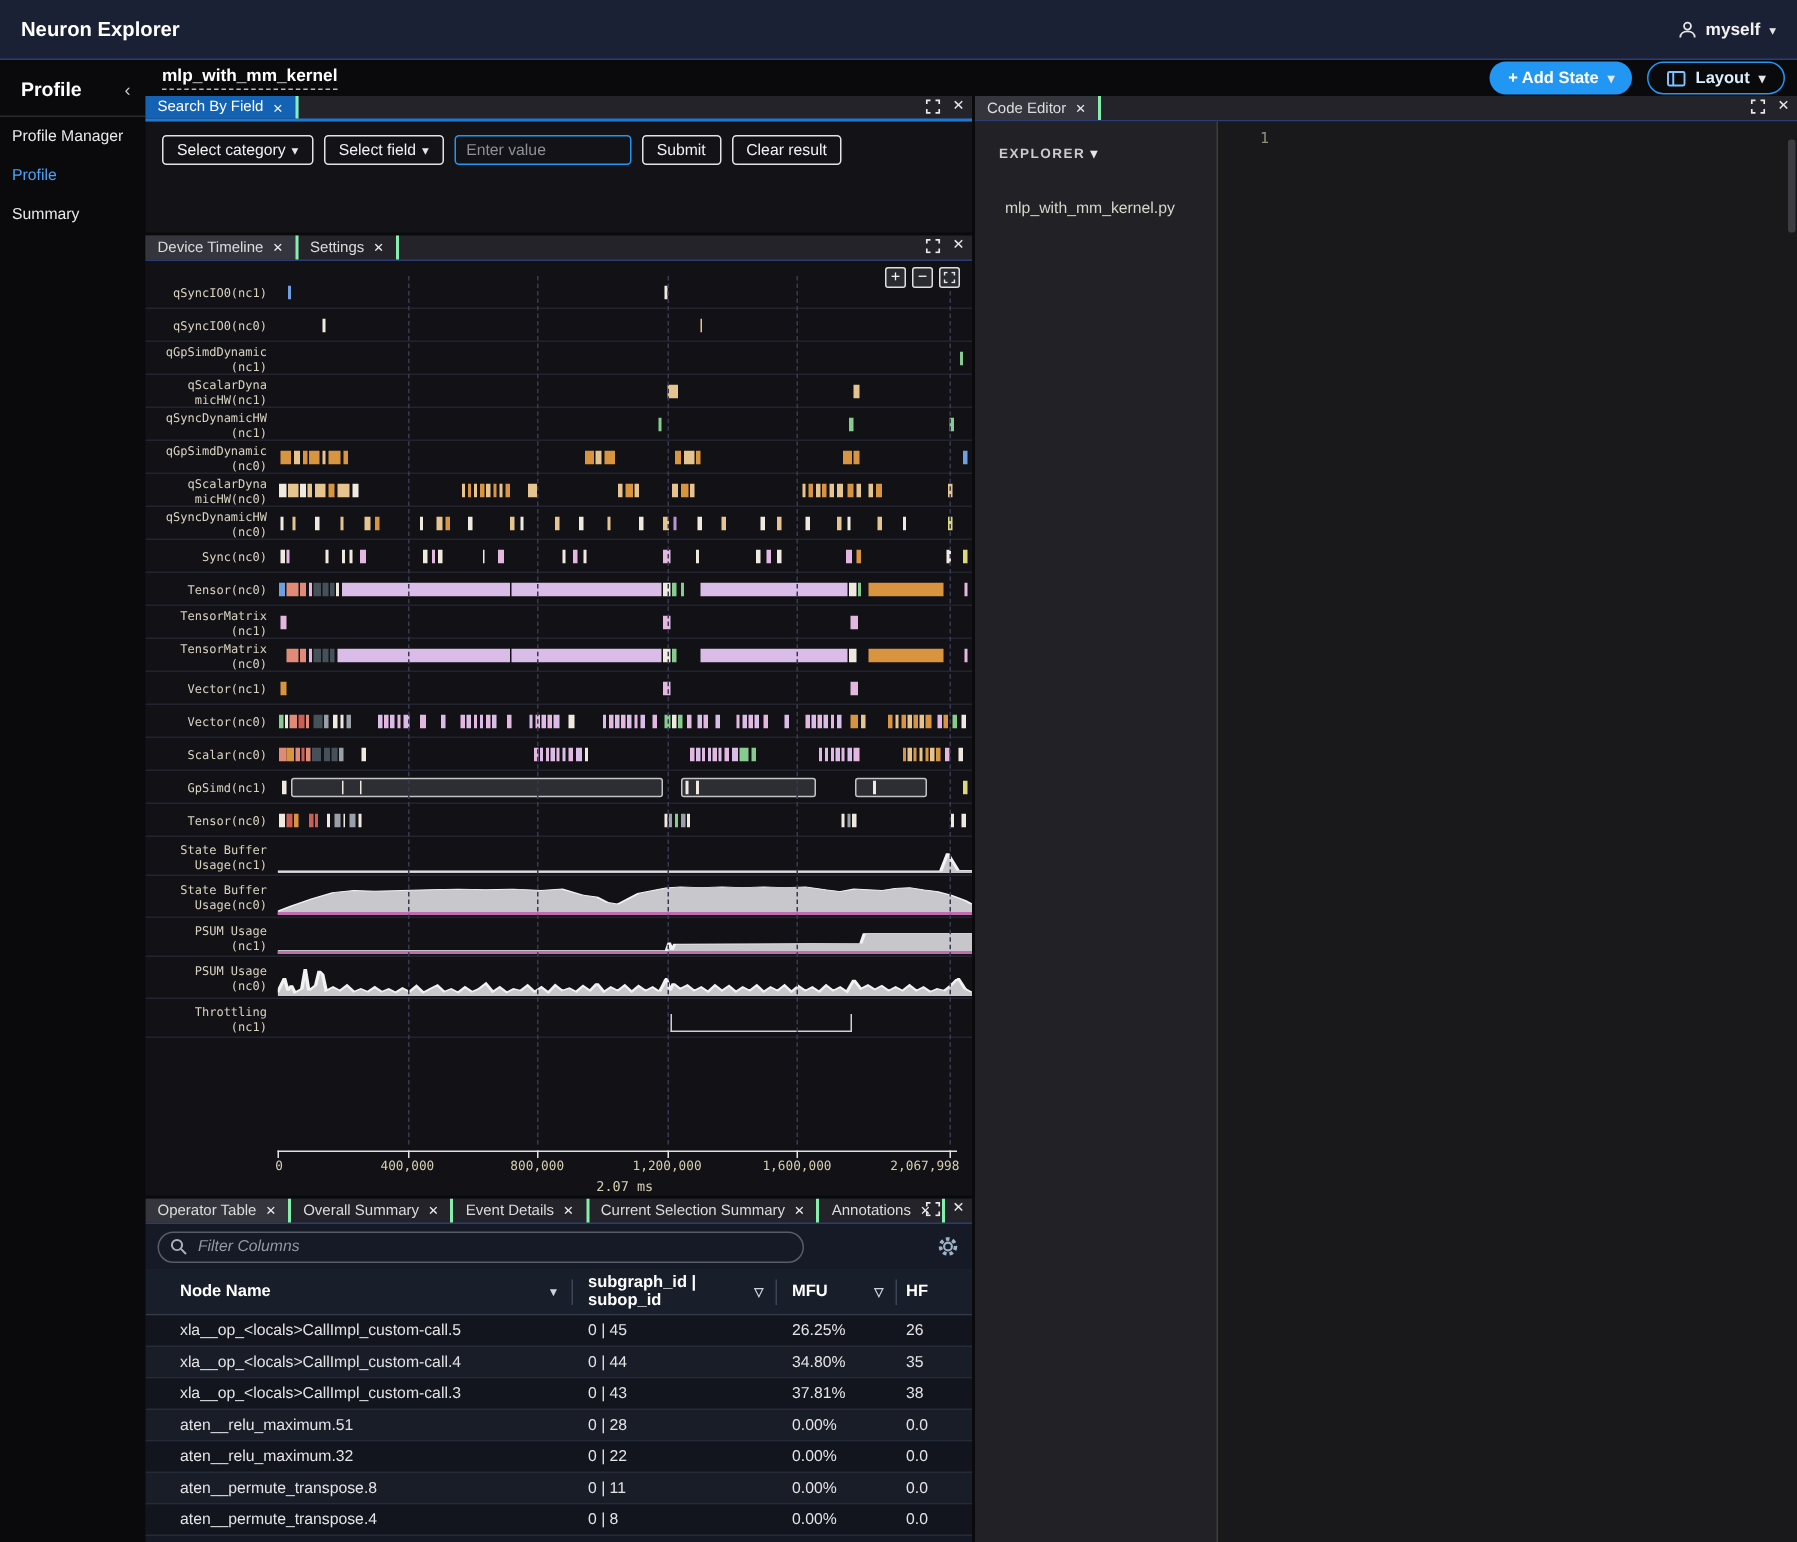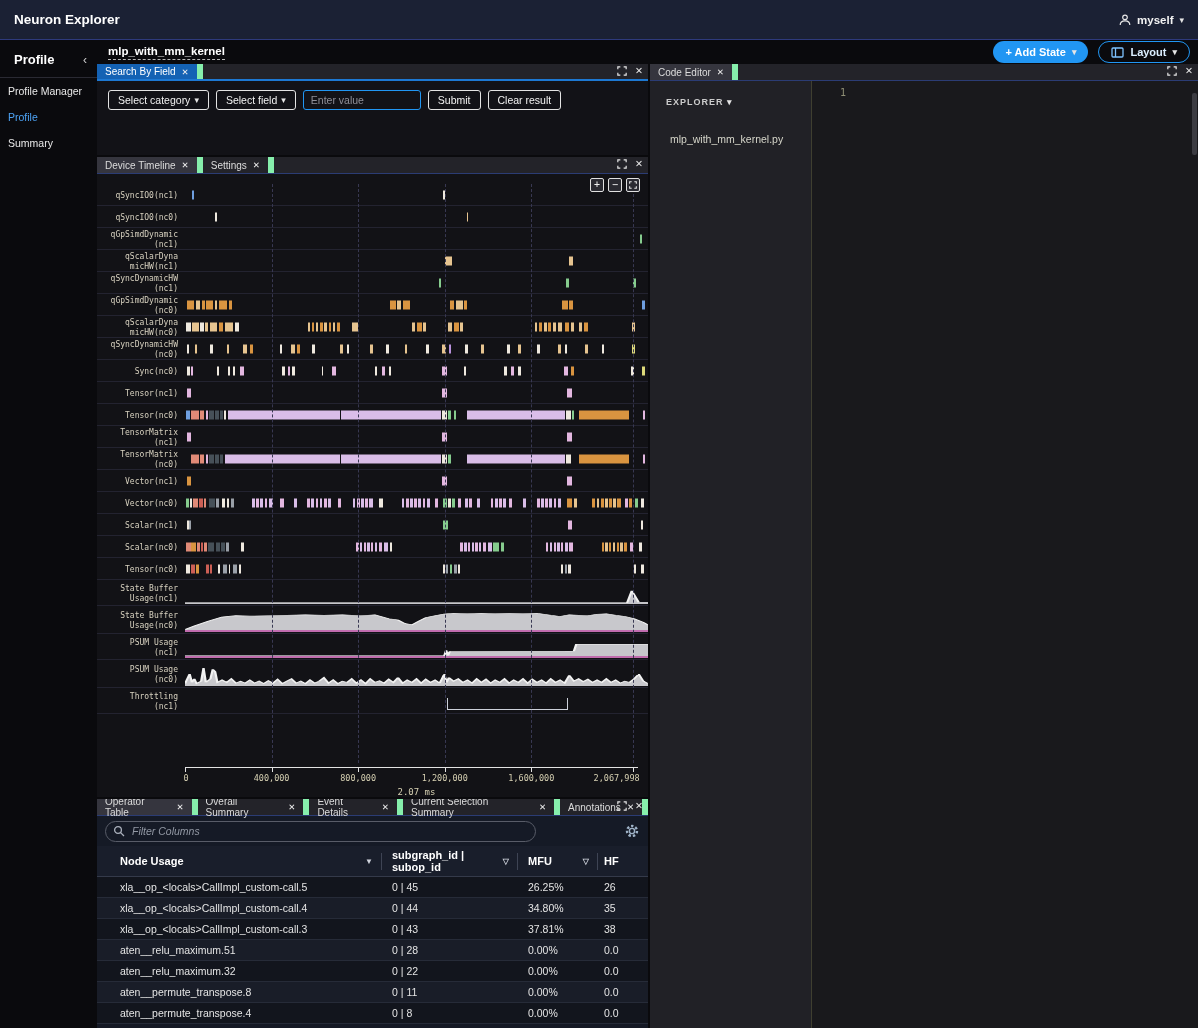--- a/index.html
+++ b/index.html
@@ -37,21 +37,21 @@
   .tb-actions { display:flex; gap:10px; align-items:center; }
   .btn-pill { height:22px; border-radius:12px; display:flex; align-items:center; gap:6px;
     padding:0 12px; font-size:11px; font-weight:bold; cursor:pointer; }
   .btn-primary { background:#2196f3; color:#ffffff; border:none; }
   .btn-outline { background:transparent; color:#dcefff; border:1.5px solid #2196f3; }
   
   .panel { position:absolute; background:#141419; }
   .tabbar { position:relative; height:17px; background:#232329; display:flex; align-items:stretch;
     border-bottom:1px solid #2b3c74; }
   .tab { display:flex; align-items:center; gap:6px; padding:0 8px; font-size:10px;
-    color:#dcdcdc; cursor:pointer; border-right:6px solid #86efac; }
+    color:#dcdcdc; cursor:pointer; border-right:2px solid #86efac; }
   .tab.active { background:#35353e; }
   .tab-close { font-size:8.5px; color:#f0f0f0; }
   .tab-blue { background:#1462b4 !important; color:#ffffff; }
   .search-panel .tabbar { border-bottom:2px solid #1d78d2; }
   .corner-icons { position:absolute; right:5px; top:2px; display:flex; gap:8px; align-items:center; }
   .corner-icons .ci { color:#e8e8e8; font-size:9.5px; cursor:pointer; line-height:1; }
   
   .search-panel { left:97px; top:64px; width:551px; height:91px; background:#121217; }
   .search-content { display:flex; gap:7px; align-items:center; padding:9px 0 0 11px; }
   .s-btn { height:20px; border:1px solid #e4e4e4; background:transparent; color:#f2f2f2;
@@ -368,28 +368,20 @@
             <div class="tl-bar" style="left: 69%; width: 0.5%; background: rgb(239, 233, 223);"></div>
             <div class="tl-bar" style="left: 70.5%; width: 0.5%; background: rgb(227, 183, 224);"></div>
             <div class="tl-bar" style="left: 72%; width: 0.6%; background: rgb(239, 233, 223);"></div>
             <div class="tl-bar" style="left: 81.8%; width: 0.9%; background: rgb(227, 183, 224);"></div>
             <div class="tl-bar" style="left: 83.3%; width: 0.7%; background: rgb(217, 148, 64);"></div>
             <div class="tl-bar" style="left: 96.3%; width: 0.6%; background: rgb(239, 233, 223);"></div>
             <div class="tl-bar" style="left: 98.8%; width: 0.6%; background: rgb(221, 217, 122);"></div>
           </div>
         </div>
         <div class="tl-row" style="height: 22px;">
-          <div class="tl-label">Tensor(nc1)</div>
-          <div class="tl-lane">
-            <div class="tl-bar" style="left: 0.5%; width: 0.7%; background: rgb(227, 183, 224);"></div>
-            <div class="tl-bar" style="left: 55.6%; width: 0.9%; background: rgb(227, 183, 224);"></div>
-            <div class="tl-bar" style="left: 82.6%; width: 0.9%; background: rgb(227, 183, 224);"></div>
-          </div>
-        </div>
-        <div class="tl-row" style="height: 22px;">
           <div class="tl-label">Tensor(nc0)</div>
           <div class="tl-lane">
             <div class="tl-bar" style="left: 0.2%; width: 0.9%; background: rgb(111, 159, 224);"></div>
             <div class="tl-bar" style="left: 1.4%; width: 1.6%; background: rgb(224, 138, 119);"></div>
             <div class="tl-bar" style="left: 3.3%; width: 0.9%; background: rgb(224, 138, 119);"></div>
             <div class="tl-bar" style="left: 4.5%; width: 0.5%; background: rgb(227, 183, 224);"></div>
             <div class="tl-bar" style="left: 5.2%; width: 1.1%; background: rgb(70, 80, 88);"></div>
             <div class="tl-bar" style="left: 6.5%; width: 0.9%; background: rgb(70, 80, 88);"></div>
             <div class="tl-bar" style="left: 7.6%; width: 0.6%; background: rgb(70, 80, 88);"></div>
             <div class="tl-bar" style="left: 8.5%; width: 0.4%; background: rgb(239, 233, 223);"></div>
@@ -511,30 +503,20 @@
             <div class="tl-bar" style="left: 91.6%; width: 0.6%; background: rgb(217, 148, 64);"></div>
             <div class="tl-bar" style="left: 92.5%; width: 0.6%; background: rgb(230, 196, 144);"></div>
             <div class="tl-bar" style="left: 93.4%; width: 0.8%; background: rgb(217, 148, 64);"></div>
             <div class="tl-bar" style="left: 95%; width: 0.7%; background: rgb(227, 183, 224);"></div>
             <div class="tl-bar" style="left: 96%; width: 0.6%; background: rgb(217, 148, 64);"></div>
             <div class="tl-bar" style="left: 97.2%; width: 0.7%; background: rgb(134, 204, 142);"></div>
             <div class="tl-bar" style="left: 98.5%; width: 0.6%; background: rgb(239, 233, 223);"></div>
           </div>
         </div>
         <div class="tl-row" style="height: 22px;">
-          <div class="tl-label">Scalar(nc1)</div>
-          <div class="tl-lane">
-            <div class="tl-bar" style="left: 0.4%; width: 0.5%; background: rgb(239, 233, 223);"></div>
-            <div class="tl-bar" style="left: 0.9%; width: 0.5%; background: rgb(154, 160, 168);"></div>
-            <div class="tl-bar" style="left: 55.8%; width: 0.9%; background: rgb(134, 204, 142);"></div>
-            <div class="tl-bar" style="left: 82.7%; width: 0.8%; background: rgb(227, 183, 224);"></div>
-            <div class="tl-bar" style="left: 98.5%; width: 0.5%; background: rgb(239, 233, 223);"></div>
-          </div>
-        </div>
-        <div class="tl-row" style="height: 22px;">
           <div class="tl-label">Scalar(nc0)</div>
           <div class="tl-lane">
             <div class="tl-bar" style="left: 0.2%; width: 1%; background: rgb(224, 138, 119);"></div>
             <div class="tl-bar" style="left: 1.4%; width: 0.9%; background: rgb(217, 148, 64);"></div>
             <div class="tl-bar" style="left: 2.5%; width: 0.7%; background: rgb(224, 138, 119);"></div>
             <div class="tl-bar" style="left: 3.4%; width: 0.5%; background: rgb(204, 95, 85);"></div>
             <div class="tl-bar" style="left: 4.1%; width: 0.6%; background: rgb(224, 138, 119);"></div>
             <div class="tl-bar" style="left: 5%; width: 1.3%; background: rgb(70, 80, 88);"></div>
             <div class="tl-bar" style="left: 6.6%; width: 1%; background: rgb(70, 80, 88);"></div>
             <div class="tl-bar" style="left: 7.8%; width: 0.9%; background: rgb(70, 80, 88);"></div>
@@ -571,20 +553,35 @@
             <div class="tl-bar" style="left: 91.6%; width: 0.5%; background: rgb(217, 148, 64);"></div>
             <div class="tl-bar" style="left: 92.4%; width: 0.5%; background: rgb(230, 196, 144);"></div>
             <div class="tl-bar" style="left: 93.2%; width: 0.5%; background: rgb(217, 148, 64);"></div>
             <div class="tl-bar" style="left: 94%; width: 0.5%; background: rgb(230, 196, 144);"></div>
             <div class="tl-bar" style="left: 94.8%; width: 0.7%; background: rgb(217, 148, 64);"></div>
             <div class="tl-bar" style="left: 96.2%; width: 0.5%; background: rgb(227, 183, 224);"></div>
             <div class="tl-bar" style="left: 98%; width: 0.6%; background: rgb(239, 233, 223);"></div>
           </div>
         </div>
         <div class="tl-row" style="height: 22px;">
+          <div class="tl-label">GpSimd(nc1)</div>
+          <div class="tl-lane">
+            <div class="tl-bar tl-outline" style="left: 2%; width: 53.5%;"></div>
+            <div class="tl-bar tl-outline" style="left: 58%; width: 19.5%;"></div>
+            <div class="tl-bar tl-outline" style="left: 83.2%; width: 10.3%;"></div>
+            <div class="tl-bar" style="left: 0.6%; width: 0.8%; background: rgb(239, 233, 223);"></div>
+            <div class="tl-bar" style="left: 9.2%; width: 0.3%; background: rgb(239, 233, 223);"></div>
+            <div class="tl-bar" style="left: 11.9%; width: 0.3%; background: rgb(239, 233, 223);"></div>
+            <div class="tl-bar" style="left: 58.8%; width: 0.4%; background: rgb(239, 233, 223);"></div>
+            <div class="tl-bar" style="left: 60.3%; width: 0.4%; background: rgb(239, 233, 223);"></div>
+            <div class="tl-bar" style="left: 85.8%; width: 0.4%; background: rgb(239, 233, 223);"></div>
+            <div class="tl-bar" style="left: 98.6%; width: 0.8%; background: rgb(221, 217, 122);"></div>
+          </div>
+        </div>
+        <div class="tl-row" style="height: 22px;">
           <div class="tl-label">Tensor(nc0)</div>
           <div class="tl-lane">
             <div class="tl-bar" style="left: 0.3%; width: 0.7%; background: rgb(239, 233, 223);"></div>
             <div class="tl-bar" style="left: 1.2%; width: 1%; background: rgb(204, 95, 85);"></div>
             <div class="tl-bar" style="left: 2.4%; width: 0.6%; background: rgb(217, 148, 64);"></div>
             <div class="tl-bar" style="left: 4.6%; width: 0.5%; background: rgb(204, 95, 85);"></div>
             <div class="tl-bar" style="left: 5.4%; width: 0.5%; background: rgb(204, 95, 85);"></div>
             <div class="tl-bar" style="left: 7.2%; width: 0.4%; background: rgb(239, 233, 223);"></div>
             <div class="tl-bar" style="left: 8.2%; width: 0.8%; background: rgb(154, 160, 168);"></div>
             <div class="tl-bar" style="left: 9.4%; width: 0.4%; background: rgb(239, 233, 223);"></div>
@@ -726,21 +723,21 @@
         </svg>
       <input class="filter-input" placeholder="Filter Columns" style="">
     </div>
     <svg class="icon gear" width="16" height="16" viewBox="0 0 16 16">
         <circle cx="8" cy="8" r="5" fill="none" stroke="#9fb3c8" stroke-width="2.4" stroke-dasharray="2.4 2"></circle>
         <circle cx="8" cy="8" r="2.6" fill="none" stroke="#9fb3c8" stroke-width="1.4"></circle>
       </svg>
   </div>
   <div class="t-header">
     <div class="th-cell c0">
-      <span>Node Usage</span>
+      <span>Node Name</span>
       <span class="th-sort">▼</span>
     </div>
     <div class="th-cell c1">
       <span>subgraph_id | subop_id</span>
       <span class="th-sort">▽</span>
     </div>
     <div class="th-cell c2">
       <span>MFU</span>
       <span class="th-sort">▽</span>
     </div>

